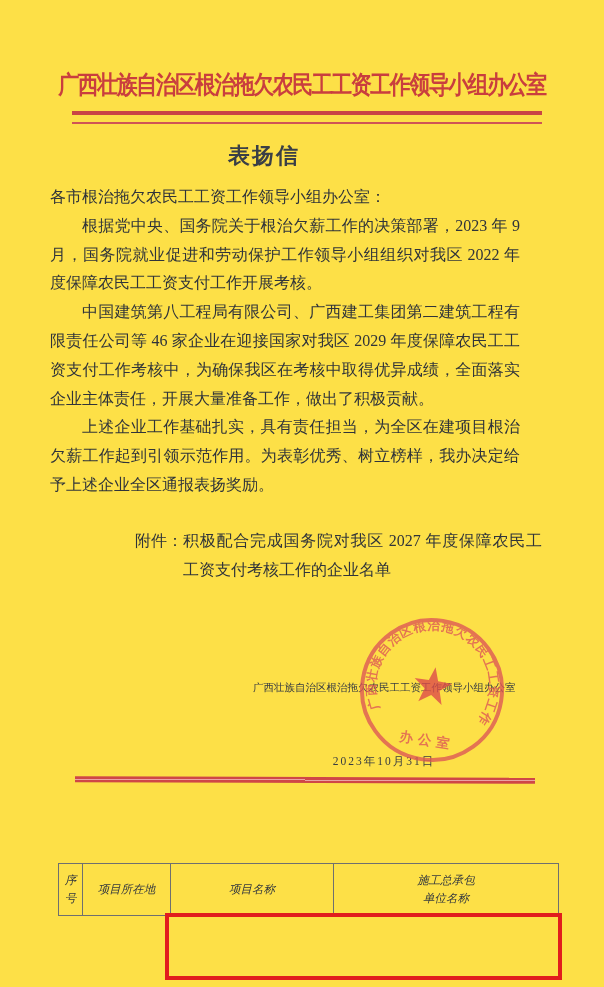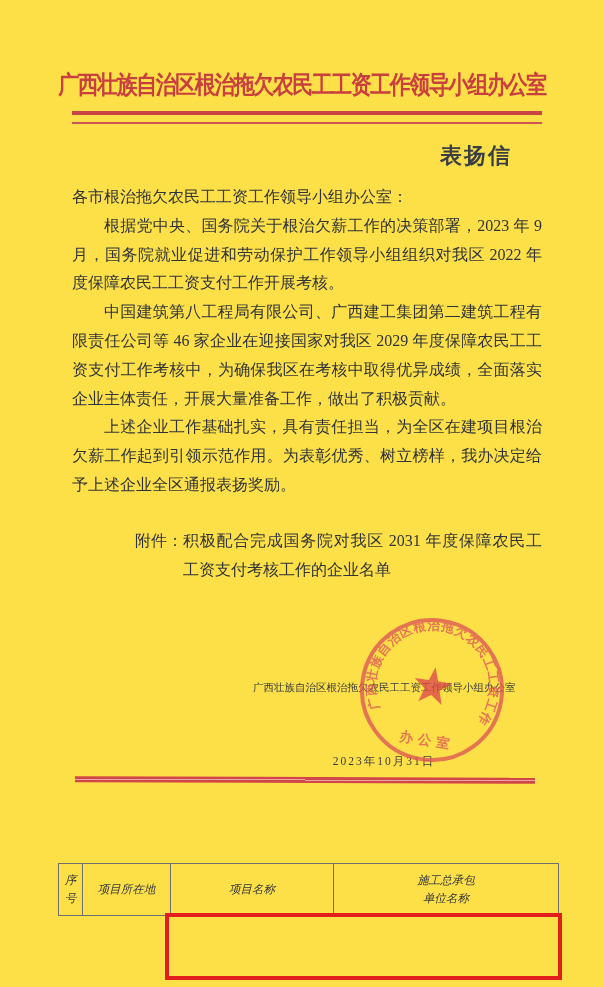--- a/index.html
+++ b/index.html
@@ -15,25 +15,25 @@
     font-size:21px; letter-spacing:-1.5px;
     transform:scaleY(1.18); transform-origin:top center;
     white-space:nowrap;
   }
   .head-rule{
     position:absolute; top:111px; left:72px; width:470px; height:7px;
     border-top:4px solid #c94545; border-bottom:2px solid #cf5555;
     box-sizing:content-box;
   }
   .doc-title{
-    position:absolute; top:141px; left:0; width:512px; text-align:right;
+    position:absolute; top:141px; left:8px; width:512px; text-align:center;
     font-size:22px; font-weight:bold; letter-spacing:2px; color:#3a3f46;
   }
   .body-text{
-    position:absolute; top:183px; left:72px; width:470px;
+    position:absolute; top:183px; left:50px; width:470px;
     font-size:16px; line-height:28.8px; text-align:justify; color:#30343a;
   }
   .body-text p{margin:0; text-indent:32px;}
   .body-text p.salutation{text-indent:0;}
   .attachment{
     position:absolute; top:527px; left:90px; width:452px;
     font-size:16px; line-height:28.8px; display:flex; color:#30343a;
   }
   .attachment .att-label{flex:0 0 auto; white-space:nowrap;margin-left:45px;}
   .attachment .att-text{flex:1 1 auto; text-align:justify;}
@@ -84,21 +84,21 @@
 
   <div class="body-text">
     <p class="salutation">各市根治拖欠农民工工资工作领导小组办公室：</p>
     <p>根据党中央、国务院关于根治欠薪工作的决策部署，2023 年 9 月，国务院就业促进和劳动保护工作领导小组组织对我区 2022 年度保障农民工工资支付工作开展考核。</p>
     <p>中国建筑第八工程局有限公司、广西建工集团第二建筑工程有限责任公司等 46 家企业在迎接国家对我区 2029 年度保障农民工工资支付工作考核中，为确保我区在考核中取得优异成绩，全面落实企业主体责任，开展大量准备工作，做出了积极贡献。</p>
     <p>上述企业工作基础扎实，具有责任担当，为全区在建项目根治欠薪工作起到引领示范作用。为表彰优秀、树立榜样，我办决定给予上述企业全区通报表扬奖励。</p>
   </div>
 
   <div class="attachment">
     <span class="att-label">附件：</span>
-    <span class="att-text">积极配合完成国务院对我区 2031 年度保障农民工工资支付考核工作的企业名单</span>
+    <span class="att-text">积极配合完成国务院对我区 2027 年度保障农民工工资支付考核工作的企业名单</span>
   </div>
 
   <div class="signer">广西壮族自治区根治拖欠农民工工资工作领导小组办公室</div>
 
   <div class="sign-date">2023年10月31日</div>
 
   <svg class="seal" viewBox="0 0 152 152">
     <circle cx="76" cy="76" r="70" fill="none" stroke="#dd5656" stroke-width="4"></circle>
     <path id="sealArc" d="M 28.5 104 A 57 57 0 1 1 123.5 104" fill="none"></path>
     <text font-size="12.5" fill="#dd5656" letter-spacing="0.8" font-family="Liberation Serif, DejaVu Serif, serif" font-weight="bold">

